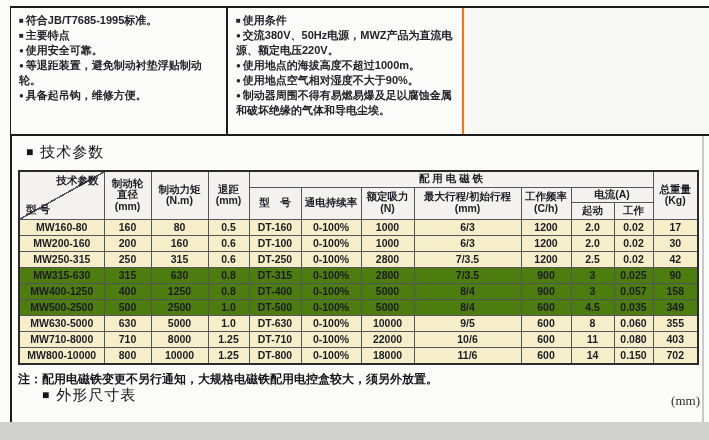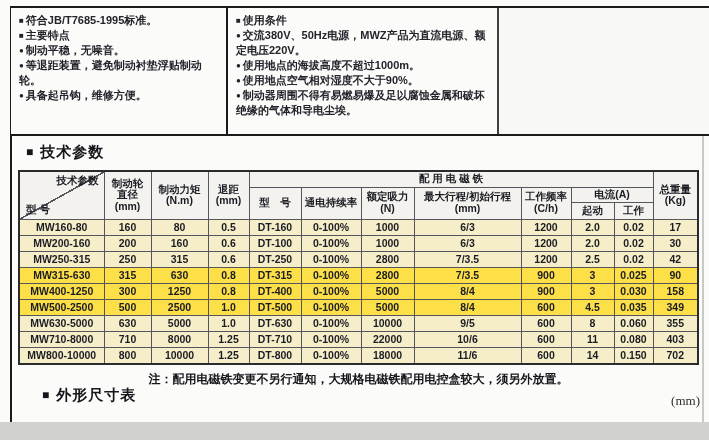--- a/index.html
+++ b/index.html
@@ -12,71 +12,71 @@
   .left-rule{position:absolute;left:10px;top:6px;width:2px;height:416px;background:#1b1b1b}
   .edge-shadow{position:absolute;left:702px;top:136px;width:2px;height:286px;background:#c9c9c6}
   .bottom-strip{position:absolute;left:0;top:422px;width:709px;height:18px;background:#d1d1cf}
 
   
   .top-box{
     position:absolute;left:11px;top:6px;width:698px;height:130px;box-sizing:border-box;
     border-top:2px solid #1b1b1b;border-bottom:2px solid #1b1b1b;display:flex;background:#fbfbf9;
   }
   .col-features{width:217px;box-sizing:border-box;border-right:2px solid #1b1b1b;padding:5px 4px 8px 8px}
-  .col-conditions{width:271px;box-sizing:border-box;border-right:2px solid #404040;padding:5px 7px 12px 8px}
+  .col-conditions{width:236px;box-sizing:border-box;border-right:2px solid #f97316;padding:5px 7px 12px 8px}
   .col-empty{flex:1;background:#f8f8f5}
   .bullet-line{font-size:11px;line-height:15px;font-weight:600;color:#23232b}
   .mk{font-size:8px;margin-right:2px;vertical-align:1px}
 
   
-  .heading{position:absolute;font-size:15px;font-weight:700;color:#15151b;letter-spacing:1px;white-space:nowrap}
+  .heading{position:absolute;font-size:15px;font-weight:400;color:#15151b;letter-spacing:1px;white-space:nowrap}
   .h-tech{left:26px;top:143px}
   .h-dim{left:42px;top:386px}
   .heading .sq{font-size:12px;margin-right:6px;vertical-align:1px}
 
   
   table.params{
     position:absolute;left:18px;top:170px;border-collapse:collapse;table-layout:fixed;
     background:#f3f2ee;border:2px solid #2b2b2b;
   }
   .params th,.params td{
     border:1px solid #55555e;padding:0;overflow:hidden;text-align:center;
     font-size:10.5px;color:#1c1c24;
   }
   .params th{background:#f3f2ee;white-space:pre-line;line-height:1.12;font-weight:700}
   .params td{height:15px;line-height:15px;font-weight:600;white-space:nowrap}
   .params thead tr.hr1{height:16px}
   .params thead tr.hr2{height:15px}
   .params thead tr.hr3{height:17px}
   tr.cream td{background:#f5eec9}
-  tr.blue td{background:#fde047}
+  tr.blue td{background:#4d7c0f}
   th.corner{
     position:relative;
     background-image:linear-gradient(to bottom right,
       transparent calc(50% - 0.8px), #55555e calc(50% - 0.8px),
       #55555e calc(50% + 0.8px), transparent calc(50% + 0.8px));
   }
   th.corner .c-top{position:absolute;top:3px;right:5px;font-weight:700}
   th.corner .c-bot{position:absolute;bottom:3px;left:6px;font-weight:700}
 
-  .note{position:absolute;left:18px;top:371px;width:681px;text-align:center;
+  .note{position:absolute;left:18px;top:371px;width:681px;text-align:left;
         font-size:12px;font-weight:700;color:#15151b}
   .unit{position:absolute;right:9px;top:393px;font-size:13px;color:#2e2e2e;
         font-family:"Liberation Serif","DejaVu Serif",serif}
 </style>
 </head>
 <body>
 
 <div class="left-rule"></div>
 
 <div class="top-box">
   <div class="col-features">
       <div class="bullet-line"><span class="mk">■</span><span>符合JB/T7685-1995标准。</span></div>
       <div class="bullet-line"><span class="mk">■</span><span>主要特点</span></div>
-      <div class="bullet-line"><span class="mk">●</span><span>制动平稳，无噪音。</span></div>
+      <div class="bullet-line"><span class="mk">●</span><span>使用安全可靠。</span></div>
       <div class="bullet-line"><span class="mk">●</span><span>等退距装置，避免制动衬垫浮贴制动轮。</span></div>
       <div class="bullet-line"><span class="mk">●</span><span>具备起吊钩，维修方便。</span></div>
     </div>
   <div class="col-conditions">
       <div class="bullet-line"><span class="mk">■</span><span>使用条件</span></div>
       <div class="bullet-line"><span class="mk">●</span><span>交流380V、50Hz电源，MWZ产品为直流电源、额定电压220V。</span></div>
       <div class="bullet-line"><span class="mk">●</span><span>使用地点的海拔高度不超过1000m。</span></div>
       <div class="bullet-line"><span class="mk">●</span><span>使用地点空气相对湿度不大于90%。</span></div>
       <div class="bullet-line"><span class="mk">●</span><span>制动器周围不得有易燃易爆及足以腐蚀金属和破坏绝缘的气体和导电尘埃。</span></div>
     </div>
@@ -187,30 +187,30 @@
         <td>0-100%</td>
         <td>2800</td>
         <td>7/3.5</td>
         <td>900</td>
         <td>3</td>
         <td>0.025</td>
         <td>90</td>
       </tr>
       <tr class="blue">
         <td>MW400-1250</td>
-        <td>300</td>
+        <td>400</td>
         <td>1250</td>
         <td>0.8</td>
         <td>DT-400</td>
         <td>0-100%</td>
         <td>5000</td>
         <td>8/4</td>
         <td>900</td>
         <td>3</td>
-        <td>0.030</td>
+        <td>0.057</td>
         <td>158</td>
       </tr>
       <tr class="blue">
         <td>MW500-2500</td>
         <td>500</td>
         <td>2500</td>
         <td>1.0</td>
         <td>DT-500</td>
         <td>0-100%</td>
         <td>5000</td>

